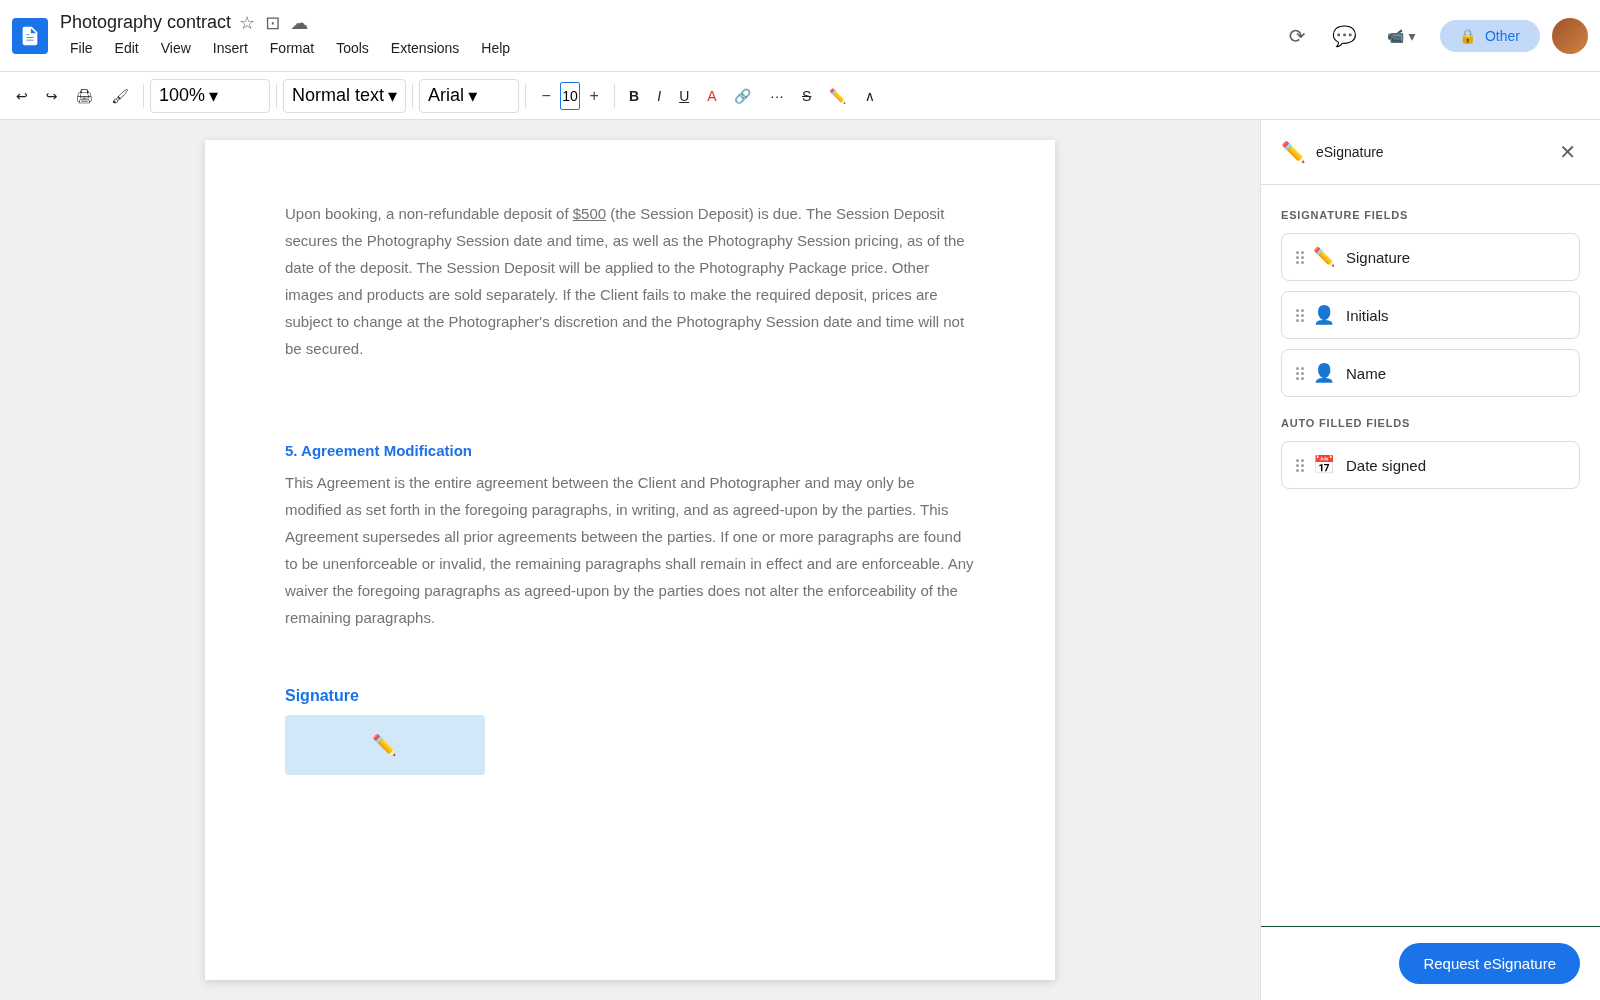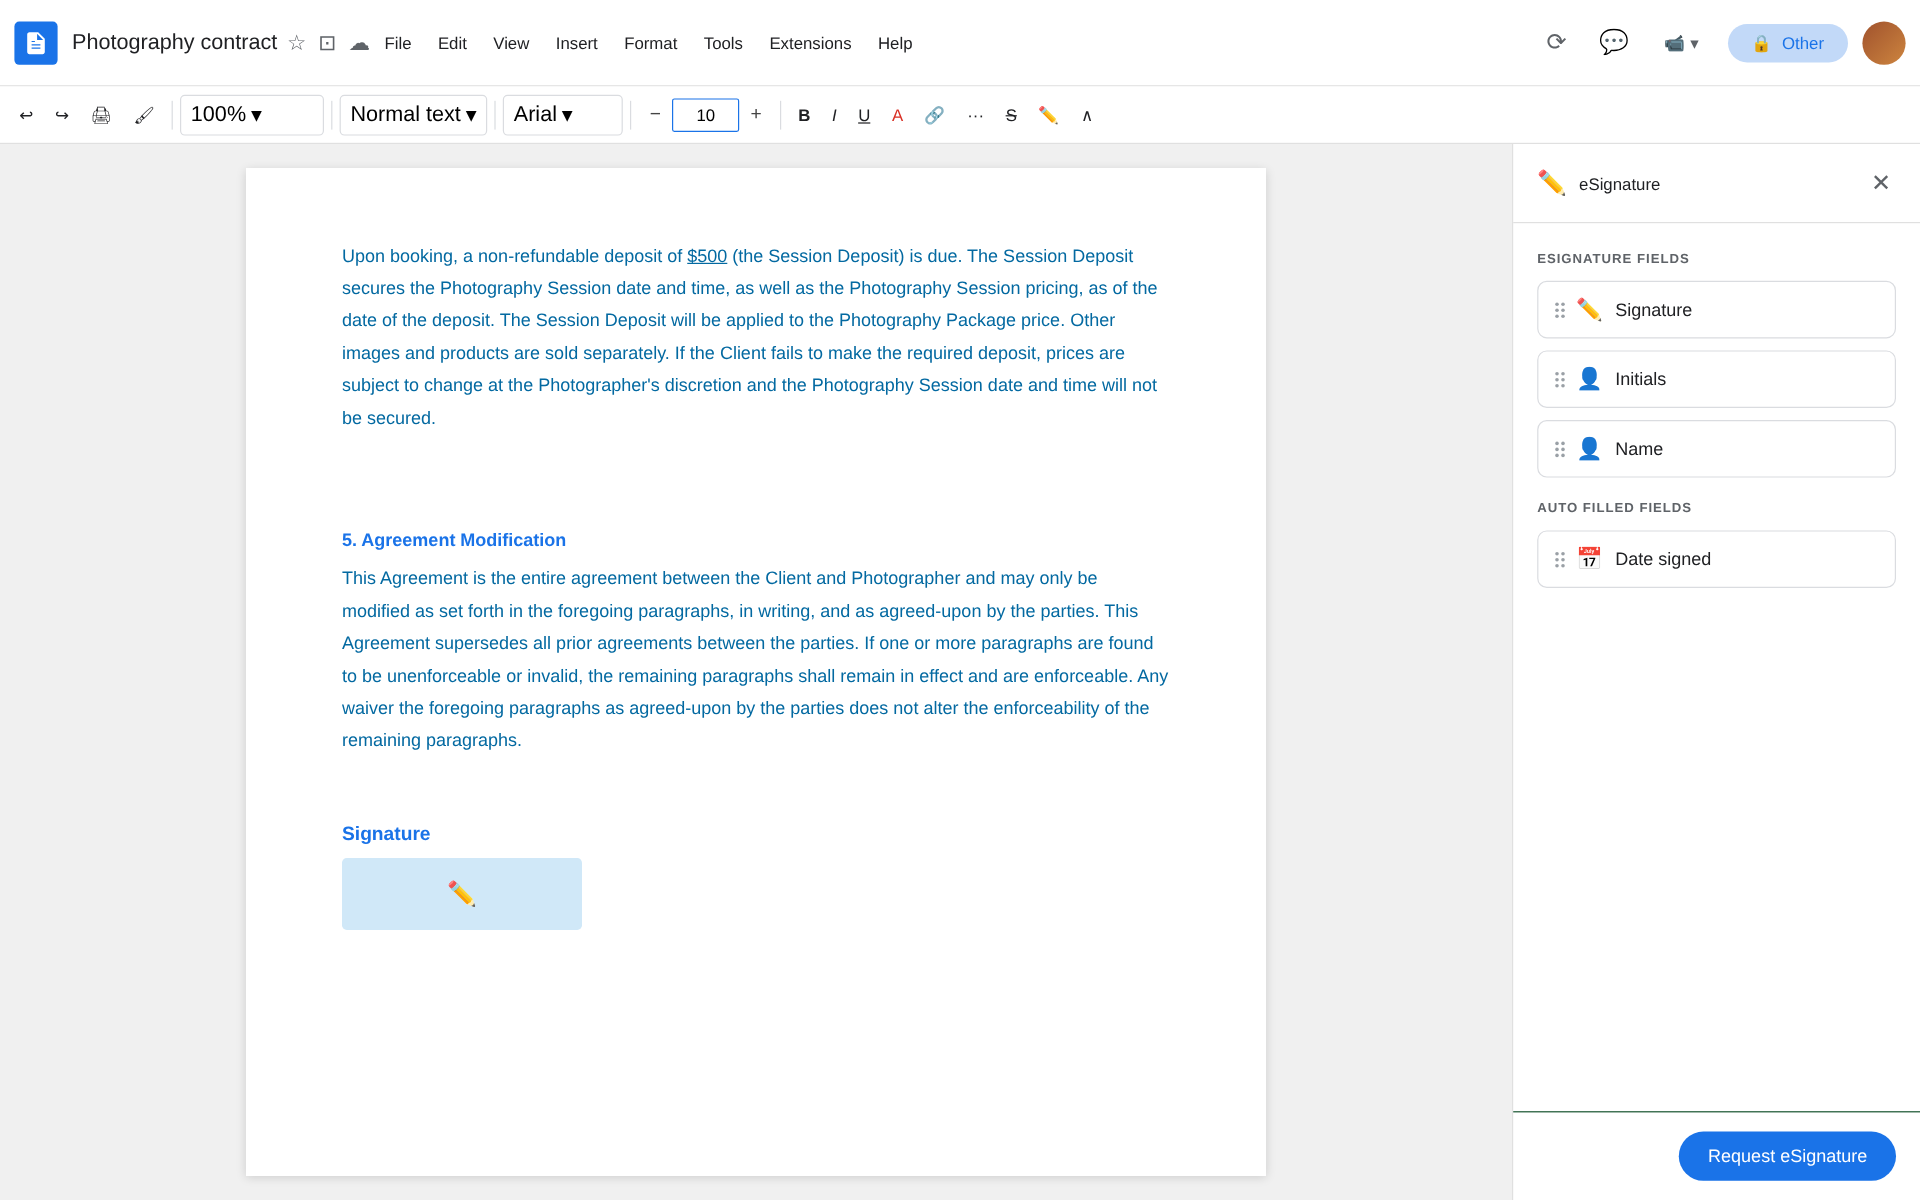--- a/index.html
+++ b/index.html
@@ -16,21 +16,21 @@
       gap: 8px;
     }
     .doc-icon {
       width: 36px; height: 36px;
       background: #1a73e8;
       border-radius: 4px;
       display: flex; align-items: center; justify-content: center;
       flex-shrink: 0;
     }
     .doc-icon svg { fill: white; width: 22px; height: 22px; }
-    .doc-title-area { display: flex; flex-direction: row; gap: 2px; margin-left: 4px; }
+    .doc-title-area { display: flex; flex-direction: column; gap: 2px; margin-left: 4px; }
     .doc-title-row { display: flex; align-items: center; gap: 8px; }
     .doc-title { font-size: 18px; color: #202124; font-weight: 400; }
     .doc-icon-row { display: flex; gap: 10px; align-items: center; color: #5f6368; font-size: 18px; }
     .doc-icon-row span { cursor: pointer; }
     .menu-bar { display: flex; gap: 2px; align-items: center; }
     .menu-item { font-size: 14px; color: #202124; padding: 4px 10px; border-radius: 4px; cursor: pointer; }
     .top-right { display: flex; align-items: center; gap: 12px; margin-left: auto; }
     .icon-btn { width: 36px; height: 36px; border-radius: 50%; display: flex; align-items: center; justify-content: center; cursor: pointer; color: #5f6368; font-size: 20px; }
     .meet-btn { display: flex; align-items: center; gap: 4px; padding: 6px 12px; border-radius: 4px; cursor: pointer; color: #5f6368; font-size: 14px; }
     .share-btn {
@@ -66,21 +66,21 @@
       color: #202124;
       font-size: 14px;
       gap: 2px;
     }
     .tb-separator { width: 1px; height: 24px; background: #dadce0; margin: 0 4px; }
     .tb-zoom { display: flex; align-items: center; gap: 2px; }
     .tb-dropdown { display: flex; align-items: center; gap: 4px; padding: 0 8px; height: 34px; border: 1px solid #dadce0; border-radius: 4px; cursor: pointer; min-width: 120px; font-size: 18px; }
     .tb-font { min-width: 100px; }
     .tb-size-area { display: flex; align-items: center; gap: 0; }
     .tb-size-btn { width: 28px; height: 28px; border: none; background: none; cursor: pointer; font-size: 16px; display: flex; align-items: center; justify-content: center; border-radius: 4px; color: #444; }
-    .tb-size-input { width: 56px; height: 28px; border: 1px solid #1a73e8; text-align: center; font-size: 14px; border-radius: 2px; }
+    .tb-size-input { width: 20px; height: 28px; border: 1px solid #1a73e8; text-align: center; font-size: 14px; border-radius: 2px; }
     .tb-bold { font-weight: bold; }
     .tb-italic { font-style: italic; }
     .tb-underline { text-decoration: underline; }
 
     
     .main-area {
       display: flex;
       flex: 1;
       overflow: hidden;
     }
@@ -94,21 +94,21 @@
       justify-content: center;
       padding: 20px 0;
     }
     .doc-page {
       background: white;
       width: 850px;
       min-height: 800px;
       padding: 60px 80px;
       box-shadow: 0 2px 8px rgba(0,0,0,0.15);
     }
-    .doc-text { font-size: 15px; line-height: 1.8; color: #0369a1; margin-bottom: 16px; }
+    .doc-text { font-size: 15px; line-height: 1.8; color: #737373; margin-bottom: 16px; }
     .doc-text .underline { text-decoration: underline; }
     .section-title { color: #1a73e8; font-size: 15px; font-weight: bold; margin-bottom: 10px; margin-top: 44px; }
     .section-subtitle { color: #1a73e8; font-size: 15px; font-weight: bold; margin-bottom: 12px; }
     .sig-label { color: #1a73e8; font-size: 16px; font-weight: bold; margin-bottom: 10px; }
     .sig-box {
       width: 200px;
       height: 60px;
       background: #d0e8f8;
       border-radius: 4px;
       display: flex;

